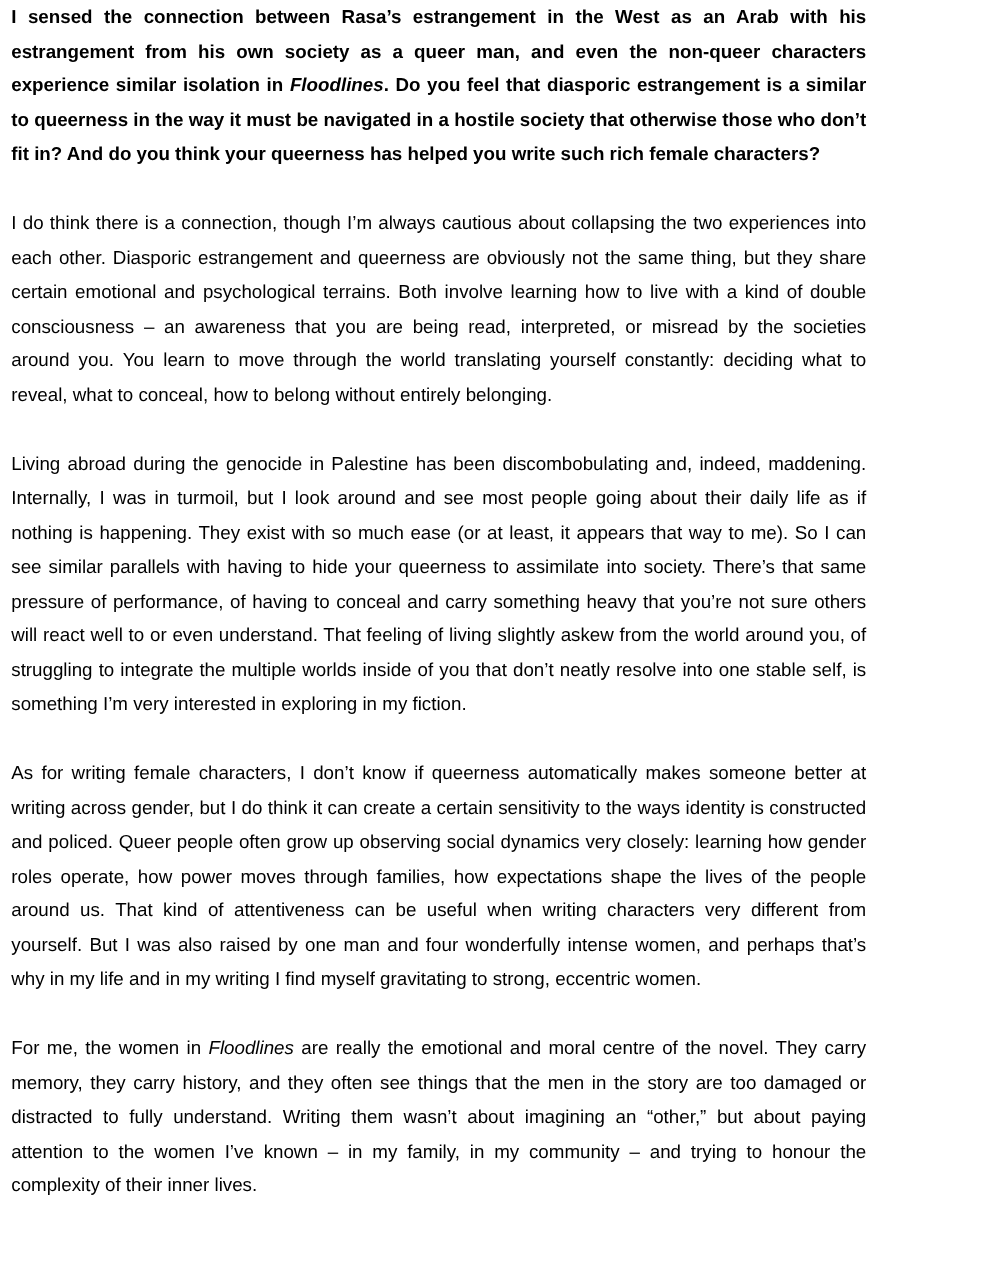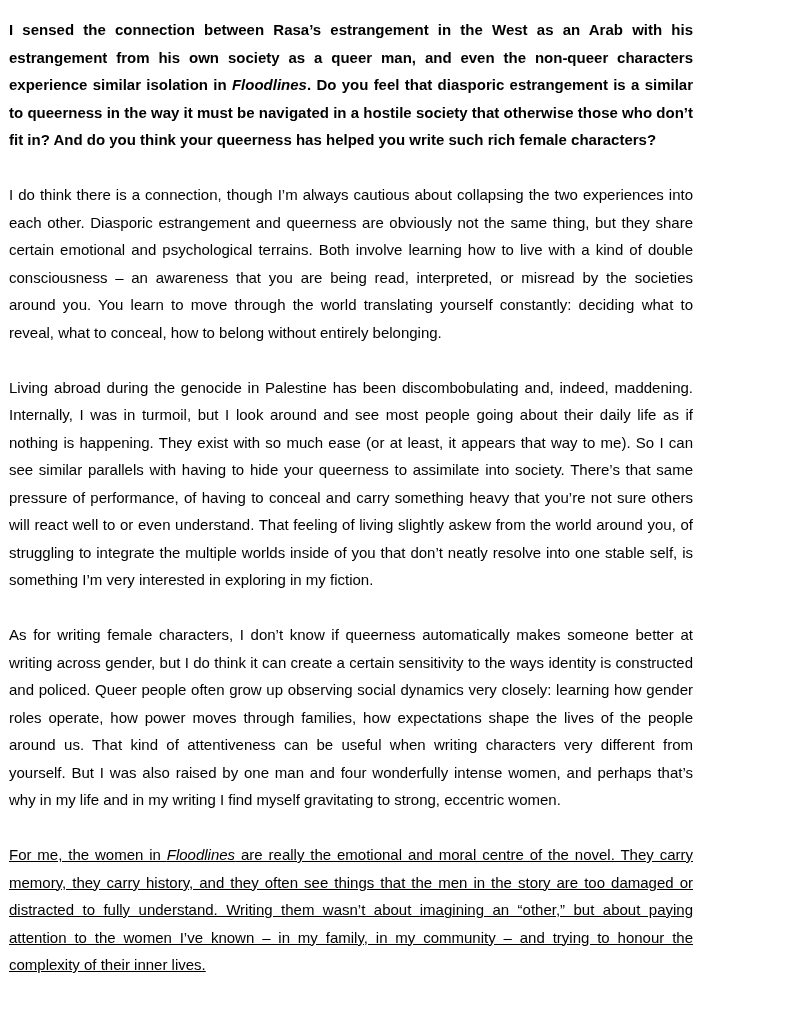--- a/index.html
+++ b/index.html
@@ -8,33 +8,32 @@
   }
   body {
     width: 789px;
     height: 1024px;
     background: #ffffff;
     overflow: hidden;
   }
   .document {
     box-sizing: border-box;
     width: 789px;
-    padding: 16px 96px 0 9px;
+    padding: 0 96px 0 9px;
     font-family: "Liberation Sans", sans-serif;
     font-size: 15px;
     line-height: 27.5px;
     color: #000000;
   }
   .document p {
     margin: 0 0 27.5px 0;
     text-align: justify;
   }
   .document p:last-child {
     margin-bottom: 0;
-    text-decoration: underline;
   }
   .question {
     font-weight: bold;
   }
   .book-title {
     font-style: italic;
   }
 </style>
 </head>
 <body>

